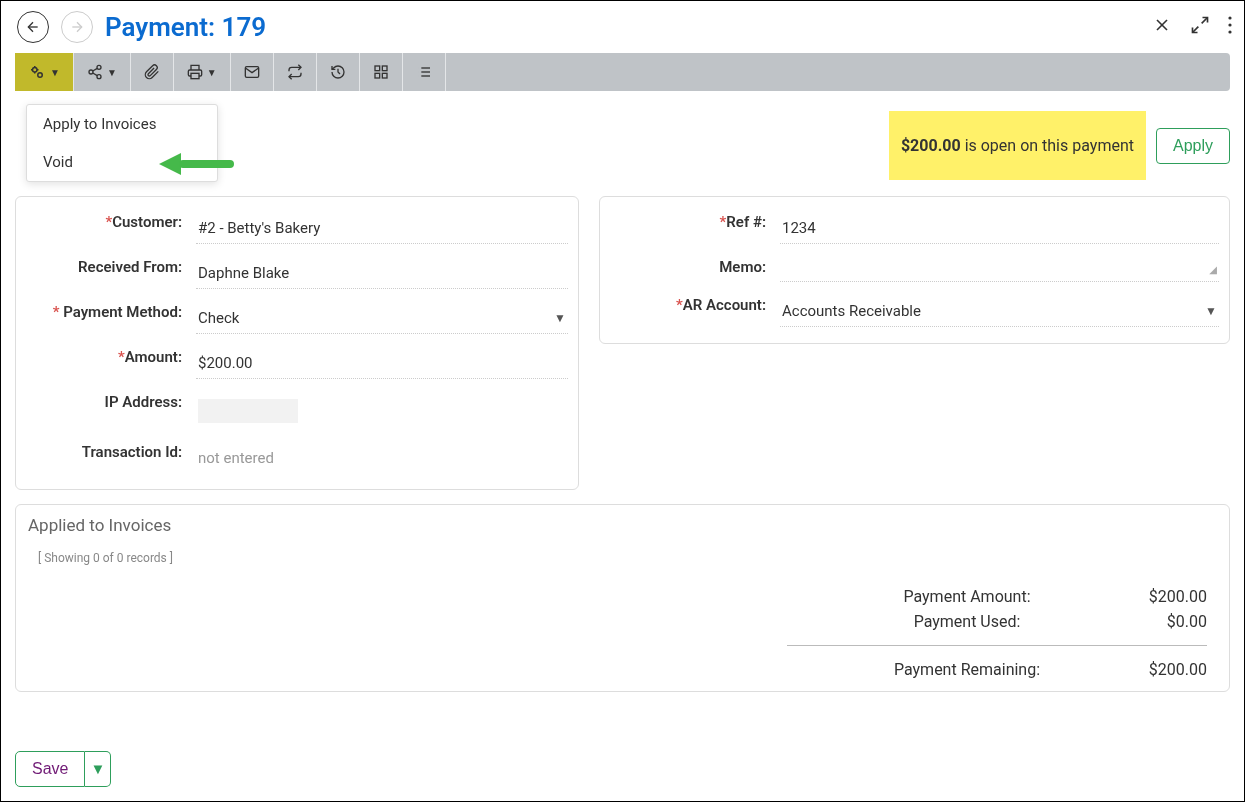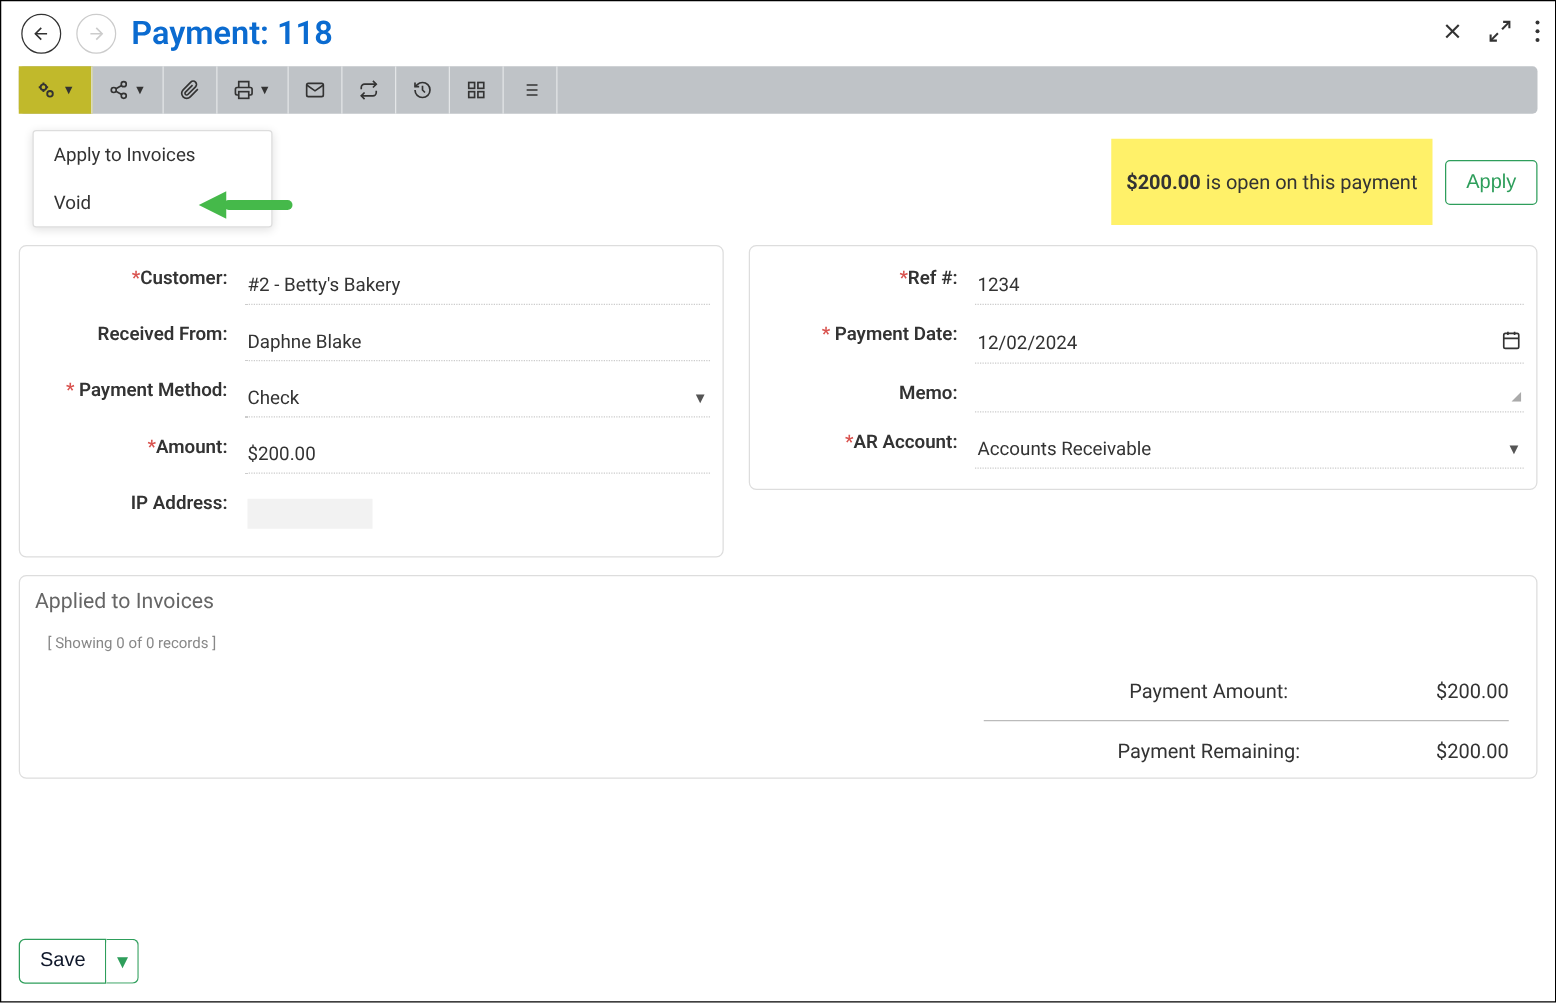--- a/index.html
+++ b/index.html
@@ -149,21 +149,21 @@
   .totals-label { font-weight: 400; text-align: center; width: 200px; }
   .totals-value { width: 80px; text-align: right; }
   .totals-divider { width: 420px; border-top: 1px solid #bbb; margin: 8px 0; }
 
   
   .footer {
     position: absolute; bottom: 14px; left: 14px;
     display: flex;
   }
   .save-btn {
-    border: 1.5px solid #2e9e5b; background: #fff; color: #0f172a;
+    border: 1.5px solid #2e9e5b; background: #fff; color: #701a75;
     border-radius: 5px 0 0 5px;
     padding: 8px 16px; font-size: 16px; cursor: pointer;
   }
   .save-caret {
     border: 1.5px solid #2e9e5b; border-left: none; background: #fff; color: #2e9e5b;
     border-radius: 0 5px 5px 0;
     display: flex; align-items: center; justify-content: center;
     width: 26px; cursor: pointer;
   }
 </style>
@@ -177,21 +177,21 @@
           <line x1="19" y1="12" x2="5" y2="12"></line>
           <polyline points="12 19 5 12 12 5"></polyline>
         </svg>
     </div>
     <div class="nav-circle disabled">
       <svg width="16" height="16" viewBox="0 0 24 24" fill="none" stroke="currentColor" stroke-width="2">
           <line x1="5" y1="12" x2="19" y2="12"></line>
           <polyline points="12 5 19 12 12 19"></polyline>
         </svg>
     </div>
-    <div class="page-title">Payment: 118</div>
+    <div class="page-title">Payment: 179</div>
   </div>
   <div class="header-right">
     <span class="icon">
       <svg width="20" height="20" viewBox="0 0 24 24" fill="none" stroke="currentColor" stroke-width="2">
           <line x1="18" y1="6" x2="6" y2="18"></line>
           <line x1="6" y1="6" x2="18" y2="18"></line>
         </svg>
     </span>
     <span class="icon">
       <svg width="20" height="20" viewBox="0 0 24 24" fill="none" stroke="currentColor" stroke-width="2">
@@ -325,42 +325,32 @@
       <div class="field-value">
           <span>$200.00</span>
         </div>
     </div>
     <div class="field-row">
       <div class="field-label">IP Address:</div>
       <div class="field-value plain">
           <span class="ip-mask"></span>
         </div>
     </div>
+    <div class="field-row">
+      <div class="field-label">Transaction Id:</div>
+      <div class="field-value plain grey">not entered</div>
+    </div>
   </div>
 
   <div class="panel">
     <div class="field-row">
       <div class="field-label"><span class="req">*</span><span>Ref #:</span></div>
       <div class="field-value">
           <span>1234</span>
         </div>
-    </div>
-    <div class="field-row">
-      <div class="field-label"><span class="req">* </span><span>Payment Date:</span></div>
-      <div class="field-value">
-        <span>12/02/2024</span>
-        <span>
-          <svg width="16" height="16" viewBox="0 0 24 24" fill="none" stroke="currentColor" stroke-width="2">
-              <rect x="3" y="4" width="18" height="18" rx="2" ry="2"></rect>
-              <line x1="16" y1="2" x2="16" y2="6"></line>
-              <line x1="8" y1="2" x2="8" y2="6"></line>
-              <line x1="3" y1="10" x2="21" y2="10"></line>
-            </svg>
-        </span>
-      </div>
     </div>
     <div class="field-row">
       <div class="field-label">Memo:</div>
       <div class="field-value resize-corner">
           <span></span>
         </div>
     </div>
     <div class="field-row">
       <div class="field-label"><span class="req">*</span><span>AR Account:</span></div>
       <div class="field-value">
@@ -372,20 +362,24 @@
 </div>
 
 <div class="applied-panel">
   <div class="applied-title">Applied to Invoices</div>
   <div class="records-note">[ Showing 0 of 0 records ]</div>
   <div class="totals">
     <div class="totals-row">
       <div class="totals-label">Payment Amount:</div>
       <div class="totals-value">$200.00</div>
     </div>
+    <div class="totals-row">
+      <div class="totals-label">Payment Used:</div>
+      <div class="totals-value">$0.00</div>
+    </div>
     <div class="totals-divider"></div>
     <div class="totals-row">
       <div class="totals-label">Payment Remaining:</div>
       <div class="totals-value">$200.00</div>
     </div>
   </div>
 </div>
 
 <div class="footer">
   <button class="save-btn">Save</button>

